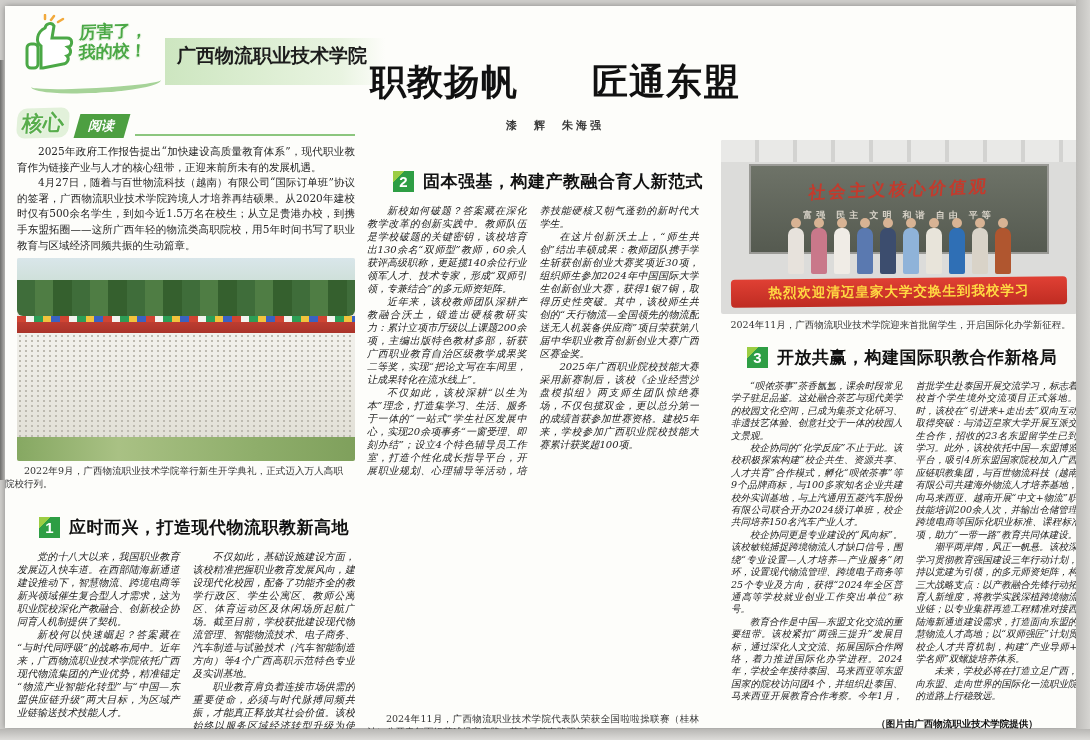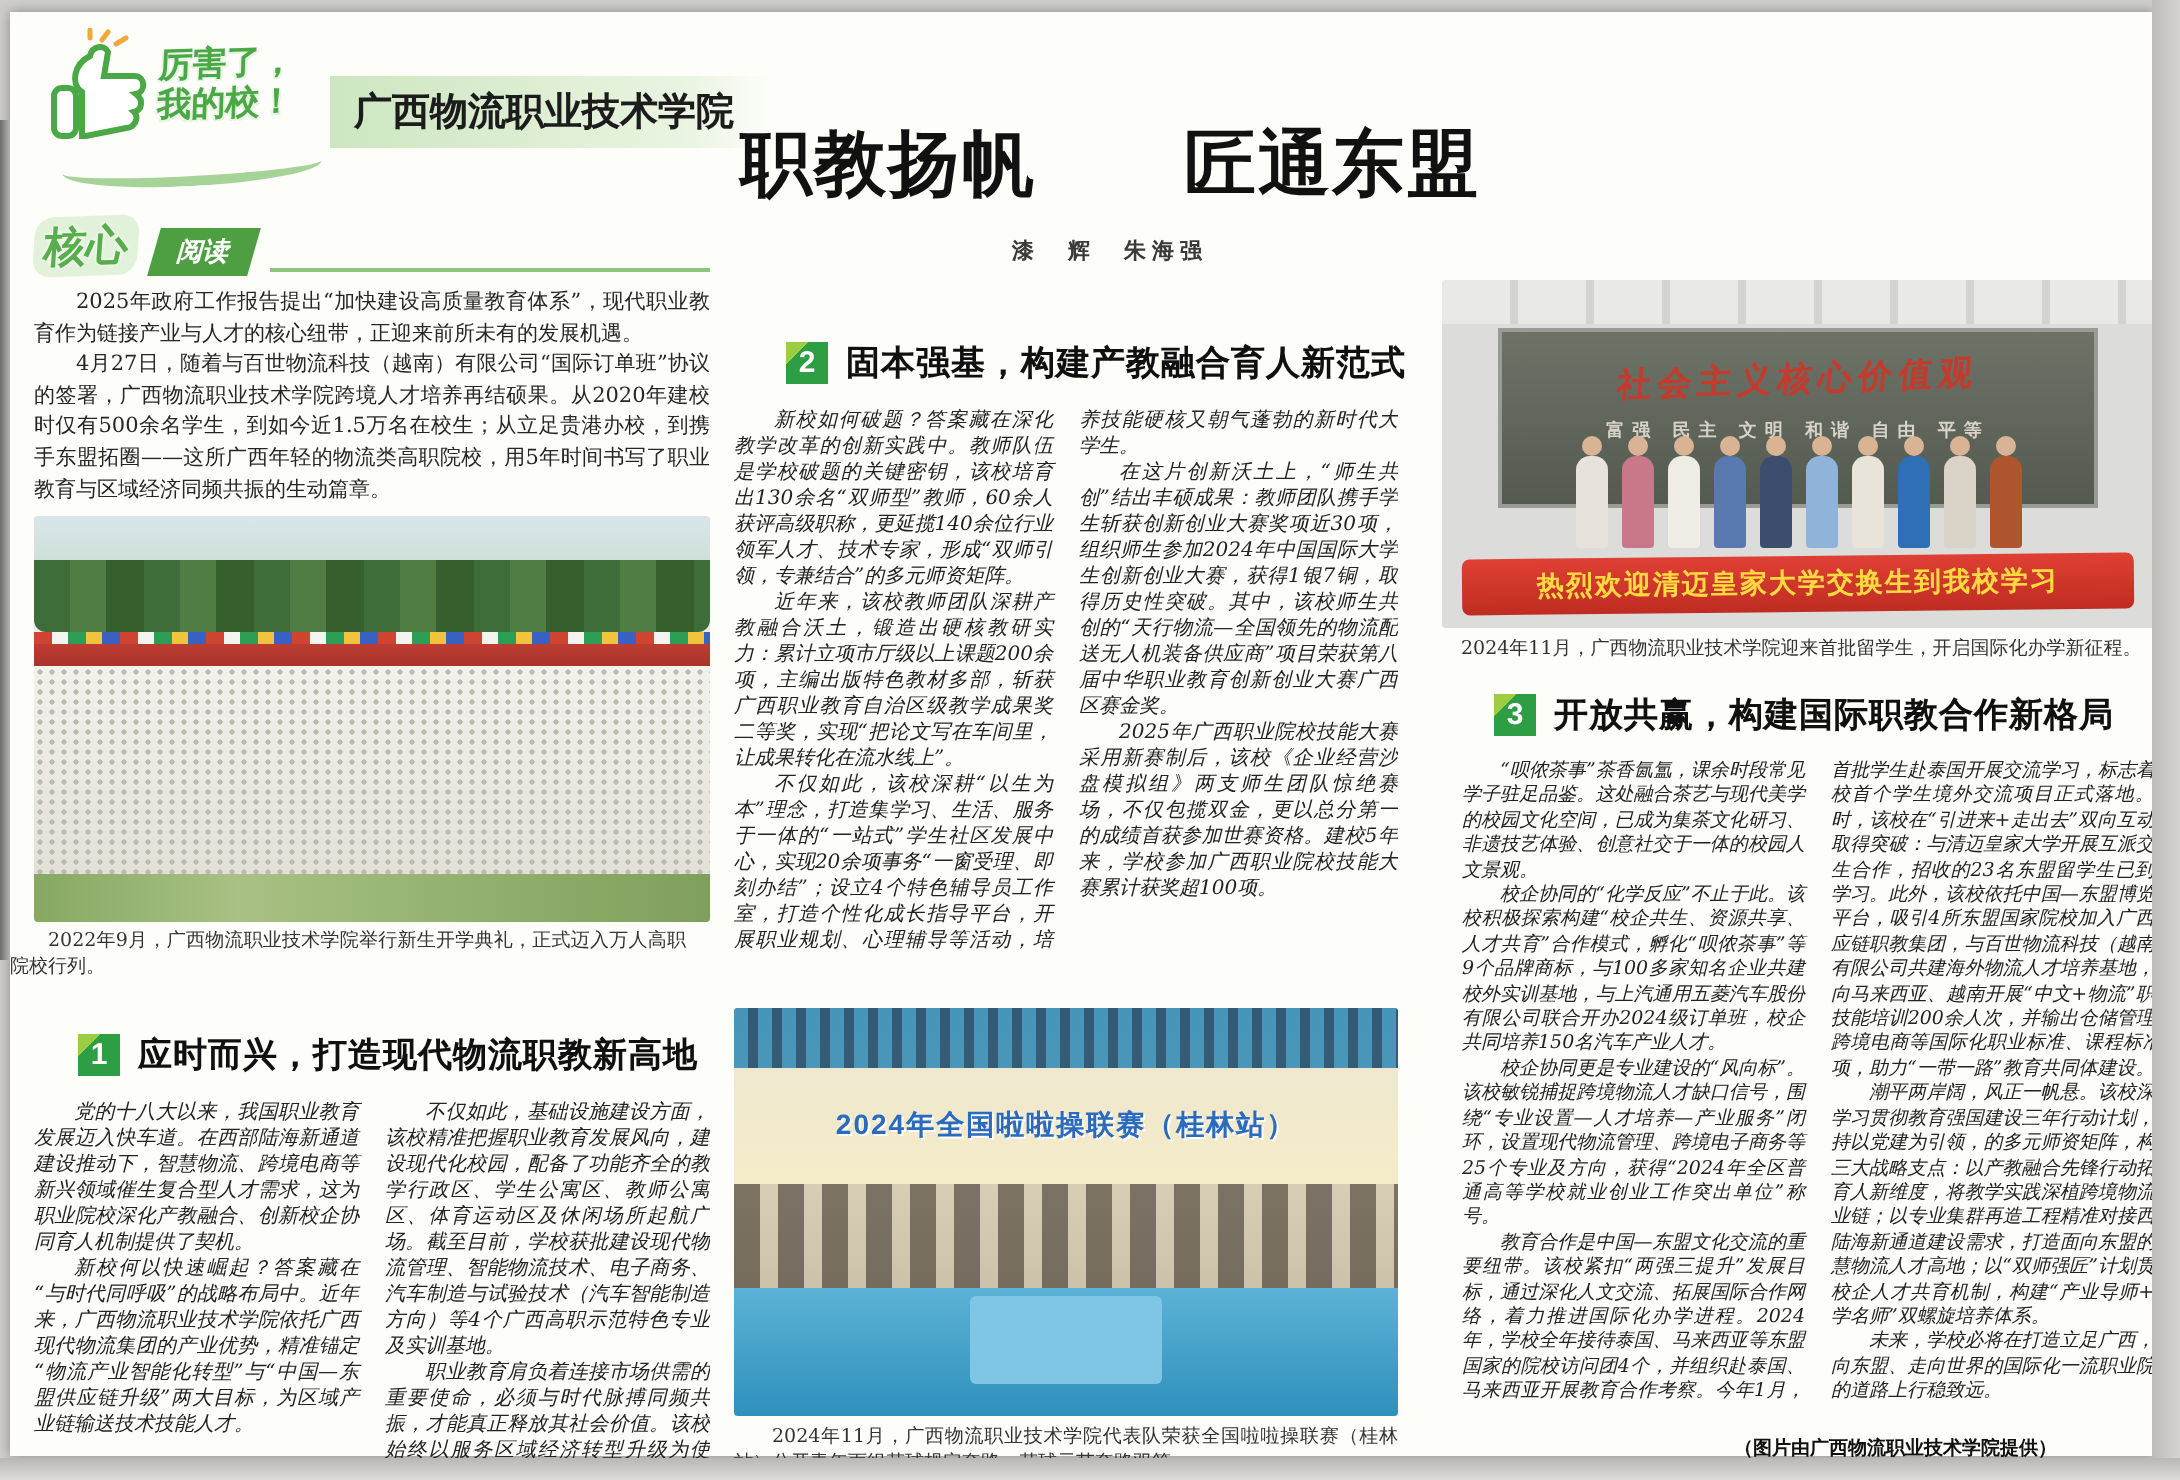--- a/index.html
+++ b/index.html
@@ -15,21 +15,21 @@
   .edge-right{position:absolute;right:0;top:0;width:14px;height:740px;background:linear-gradient(90deg,#bdbcb9,#d6d5d2);}
   .edge-bottom{position:absolute;left:0;bottom:0;width:1090px;height:11px;background:linear-gradient(#b8b7b4,#dddcd9);}
   .edge-left{position:absolute;left:0;top:60px;width:5px;height:420px;background:linear-gradient(90deg,#6e6e6c,#b5b4b1);}
 
   
   .logo{position:absolute;left:16px;top:8px;width:150px;height:74px;}
   .logo-text{position:absolute;left:58px;top:8px;color:#4ba846;font-family:"Liberation Sans",sans-serif;
     font-weight:900;font-size:17px;line-height:20px;transform:skewX(-4deg) rotate(-2deg);
     text-shadow:1px 1px 0 #e8f4e2,-1px 1px 0 #e8f4e2;}
   .logo-swoosh{position:absolute;left:10px;top:60px;width:130px;height:14px;border-bottom:5px solid #a6d398;border-radius:50%;transform:rotate(-3deg);}
-  .school-tag{position:absolute;left:160px;top:32px;padding:5px 18px 5px 12px;
+  .school-tag{position:absolute;left:160px;top:32px;padding:5px 18px 16px 12px;
     background:linear-gradient(90deg,#cde6c0,#e9f4e1 80%,rgba(233,244,225,0));
     font-family:"Liberation Sans",sans-serif;font-weight:bold;font-size:19px;color:#1c1c1c;}
   .headline{position:absolute;left:340px;top:52px;width:420px;text-align:center;
     font-family:"Liberation Sans",sans-serif;font-weight:900;font-size:36px;color:#111;letter-spacing:1px;}
   .byline{position:absolute;left:340px;top:112px;width:420px;text-align:center;
     font-size:11px;font-weight:bold;color:#3a3a3a;letter-spacing:3px;}
 
   
   .core{position:absolute;left:12px;top:102px;width:338px;height:30px;display:flex;align-items:flex-end;}
   .core-main{font-family:"Liberation Sans",sans-serif;font-weight:900;font-size:21px;color:#58ad4c;
@@ -93,21 +93,21 @@
 
   
   .sec-head{position:absolute;display:flex;align-items:center;gap:9px;font-family:"Liberation Sans",sans-serif;}
   .sec-num{width:21px;height:21px;flex:0 0 21px;color:#fff;font-weight:900;font-size:15px;text-align:center;line-height:21px;
     background:linear-gradient(135deg,#9ccd43 0 8px,#2e9e44 8px);}
   .sec-title{font-weight:900;font-size:17px;color:#101010;letter-spacing:.5px;}
   .sec-body{position:absolute;column-count:2;column-gap:13px;column-fill:auto;overflow:hidden;
     font-size:10px;line-height:13px;color:#222;text-align:justify;font-style:italic;}
   .sec-body p{margin:0;text-indent:2em;}
   .s3b{font-size:9.5px;line-height:12.4px;}
-  .credit{position:absolute;right:10px;top:712px;width:200px;text-align:left;font-size:9.5px;font-weight:bold;color:#111;}
+  .credit{position:absolute;right:20px;top:712px;width:200px;text-align:center;font-size:9.5px;font-weight:bold;color:#111;}
 </style>
 </head>
 <body>
 
 <div class="page">
 
   <div class="logo">
     <svg width="56" height="62" viewBox="0 0 56 62">
       <g fill="none" stroke="#4ba846" stroke-width="3" stroke-linecap="round">
         <rect x="6" y="30" width="11" height="24" rx="4" fill="#fff"></rect>
@@ -169,30 +169,20 @@
     <span class="sec-title">固本强基，构建产教融合育人新范式</span>
   </div>
   <div class="sec-body" style="left:362px;top:198px;width:332px;height:295px;">
     <p>新校如何破题？答案藏在深化教学改革的创新实践中。教师队伍是学校破题的关键密钥，该校培育出130余名“双师型”教师，60余人获评高级职称，更延揽140余位行业领军人才、技术专家，形成“双师引领，专兼结合”的多元师资矩阵。</p>
     <p>近年来，该校教师团队深耕产教融合沃土，锻造出硬核教研实力：累计立项市厅级以上课题200余项，主编出版特色教材多部，斩获广西职业教育自治区级教学成果奖二等奖，实现“把论文写在车间里，让成果转化在流水线上”。</p>
     <p>不仅如此，该校深耕“以生为本”理念，打造集学习、生活、服务于一体的“一站式”学生社区发展中心，实现20余项事务“一窗受理、即刻办结”；设立4个特色辅导员工作室，打造个性化成长指导平台，开展职业规划、心理辅导等活动，培养技能硬核又朝气蓬勃的新时代大学生。</p>
     <p>在这片创新沃土上，“师生共创”结出丰硕成果：教师团队携手学生斩获创新创业大赛奖项近30项，组织师生参加2024年中国国际大学生创新创业大赛，获得1银7铜，取得历史性突破。其中，该校师生共创的“天行物流—全国领先的物流配送无人机装备供应商”项目荣获第八届中华职业教育创新创业大赛广西区赛金奖。</p>
     <p>2025年广西职业院校技能大赛采用新赛制后，该校《企业经营沙盘模拟组》两支师生团队惊绝赛场，不仅包揽双金，更以总分第一的成绩首获参加世赛资格。建校5年来，学校参加广西职业院校技能大赛累计获奖超100项。</p>
   </div>
 
-  <div class="photo ph2">
-    <div class="seats"></div>
-    <div class="wall">
-      <span class="banner-text">2024年全国啦啦操联赛（桂林站）</span>
-    </div>
-    <div class="people"></div>
-    <div class="floor">
-      <div class="flag"></div>
-    </div>
-  </div>
   <div class="caption" style="left:362px;top:706px;width:332px;">
     <p class="ind">2024年11月，广西物流职业技术学院代表队荣获全国啦啦操联赛（桂林站）公开青年丙组花球规定套路、花球示范套路双第一。</p>
   </div>
 
   <div class="photo ph3">
     <div class="ceiling"></div>
     <div class="board">
       <div class="board-title">社会主义核心价值观</div>
       <div class="board-values">富强 民主 文明 和谐 自由 平等</div>
     </div>

